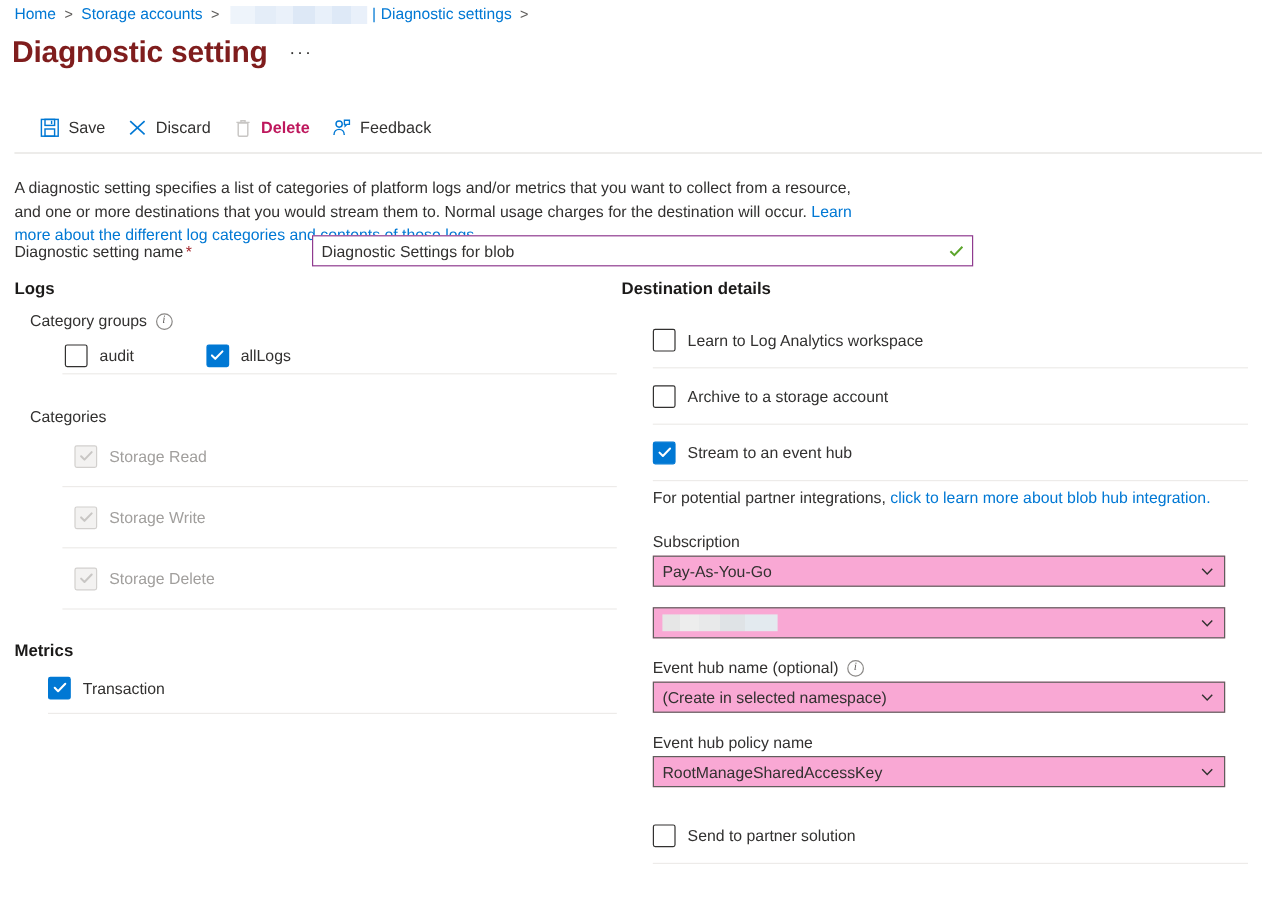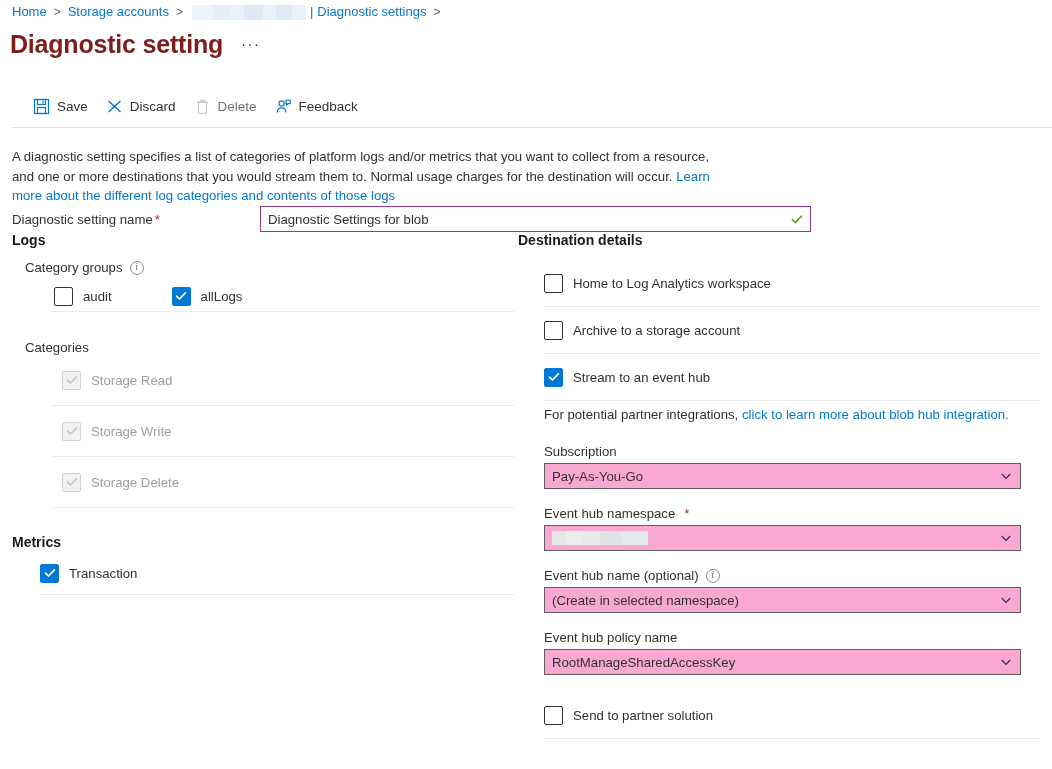--- a/index.html
+++ b/index.html
@@ -61,40 +61,40 @@
     display: flex; align-items: center; gap: 0;
     height: 28px;
   }
   .cmd {
     display: flex; align-items: center;
     gap: 7px; padding: 3px 10px 3px 6px;
     font-size: 13.5px; color: #323130;
     cursor: pointer; border: 1px solid transparent;
     white-space: nowrap;
   }
-  .cmd.disabled { color: #737373; cursor: default; }
+  .cmd.disabled { color: #be185d; cursor: default; font-weight: bold; }
   .cmd svg { display: block; flex: none; }
 
   .toolbar-divider {
     position: absolute; left: 12px; top: 127px;
     width: 1040px; height: 1px; background: #e1dfdd;
   }
 
   
   .intro {
     position: absolute; left: 12px; top: 134px;
     width: 700px;
     font-size: 13.2px; line-height: 19.4px;
     color: #323130;
   }
   .intro a { color: #0078d4; text-decoration: none; cursor: pointer; }
 
   
   .namefield-row {
-    position: absolute; left: 12px; top: 206px;
+    position: absolute; left: 12px; top: 196px;
     display: flex; align-items: center;
   }
   .namefield-label {
     width: 248px; font-size: 13.2px; color: #323130;
   }
   .req { color: #a4262c; margin-left: 2px; }
   .namefield-box {
     position: relative;
     width: 551px; height: 26px;
     border: 1px solid #8f3b8f;
@@ -386,21 +386,21 @@
   </div>
 
   <div class="col-right">
 
     <h2 class="section-head">Destination details</h2>
 
     <div class="dest-row">
       <span class="cb">
         
       </span>
-      <span class="cb-label">Home to Log Analytics workspace</span>
+      <span class="cb-label">Learn to Log Analytics workspace</span>
     </div>
     <div class="hr-right"></div>
 
     <div class="dest-row">
       <span class="cb">
         
       </span>
       <span class="cb-label">Archive to a storage account</span>
     </div>
     <div class="hr-right"></div>
@@ -429,24 +429,20 @@
           <span>Pay-As-You-Go</span>
           <span class="chev">
             <svg width="12" height="12" viewBox="0 0 12 12">
                 <path d="M1.8 4 L6 8.4 L10.2 4" fill="none" stroke="#323130" stroke-width="1.2"></path>
               </svg>
           </span>
         </div>
       </div>
 
       <div class="field">
-        <div class="field-label">
-          <span>Event hub namespace</span>
-            <span class="req">*</span>
-        </div>
         <div class="select-box">
           <span class="redacted-val"></span>
           <span class="chev">
             <svg width="12" height="12" viewBox="0 0 12 12">
                 <path d="M1.8 4 L6 8.4 L10.2 4" fill="none" stroke="#323130" stroke-width="1.2"></path>
               </svg>
           </span>
         </div>
       </div>
 

